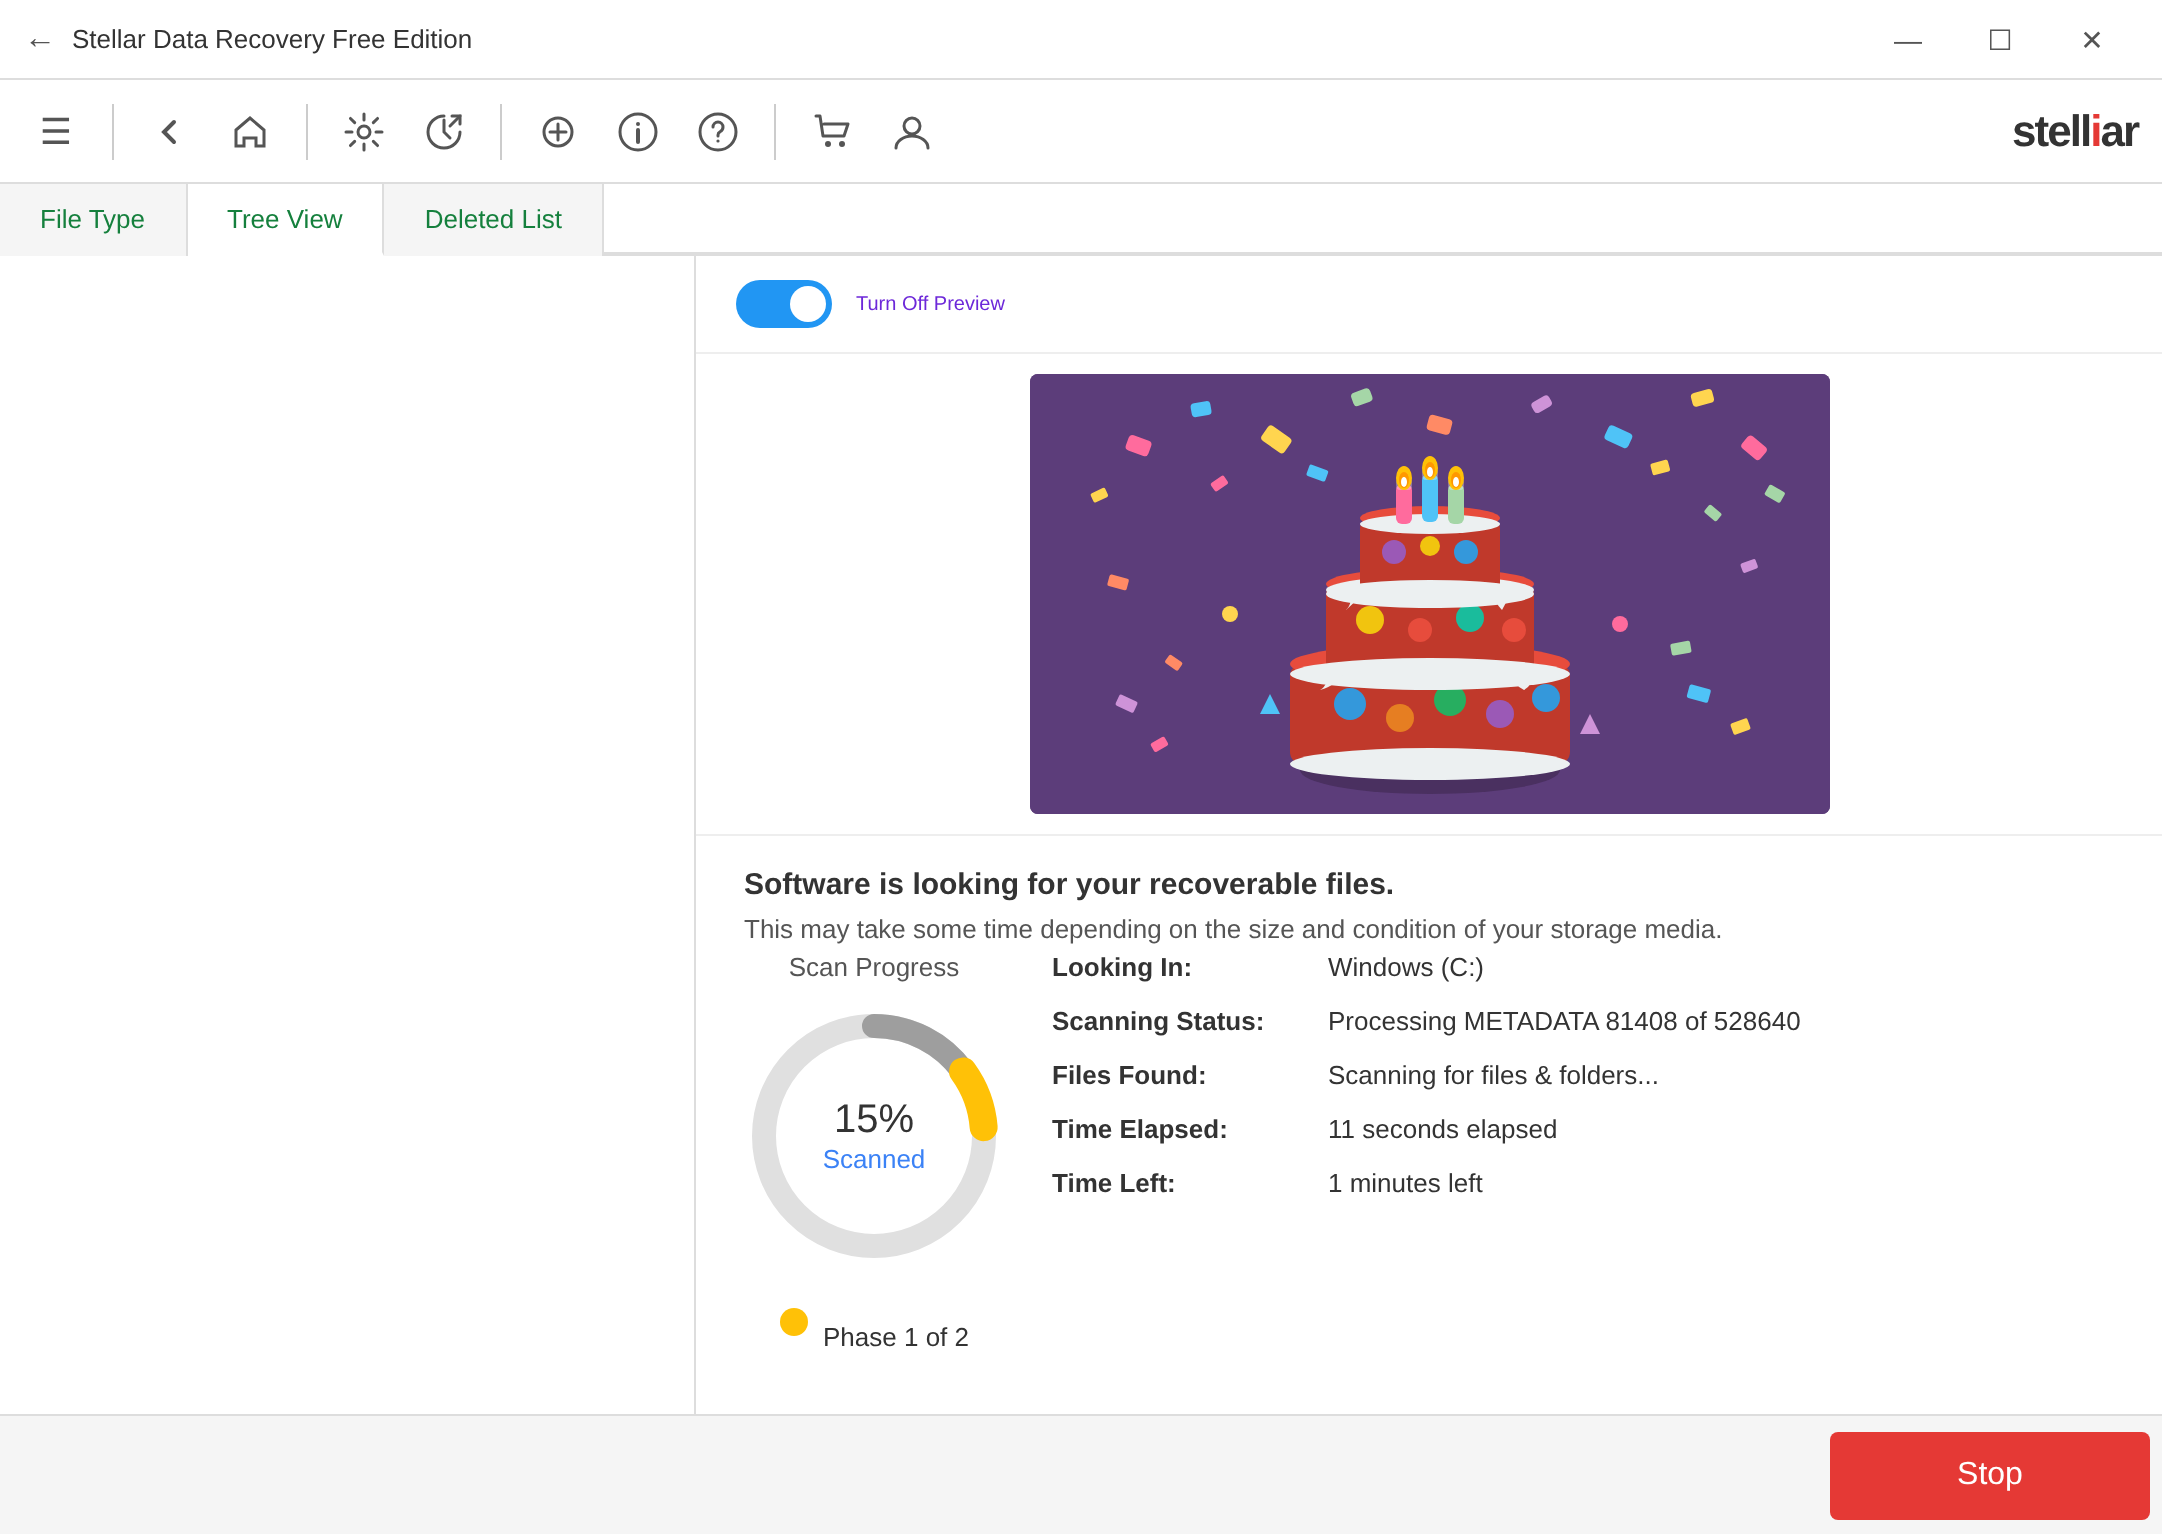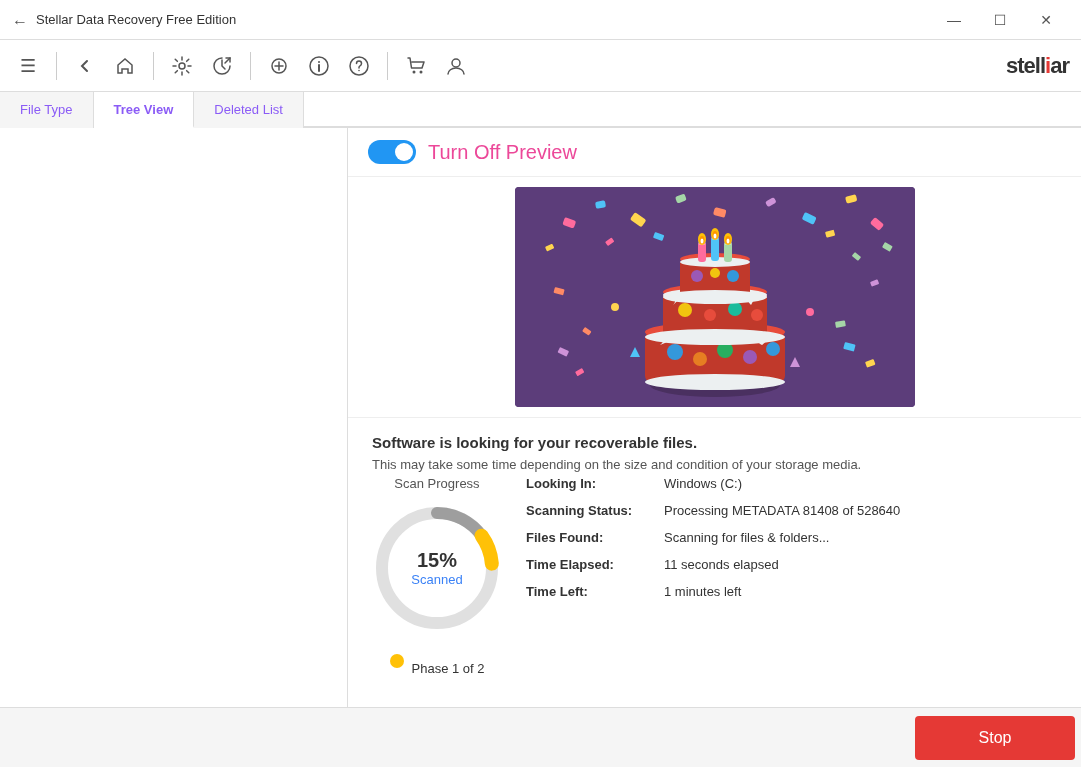--- a/index.html
+++ b/index.html
@@ -41,23 +41,23 @@
     .main-layout { display: flex; height: calc(767px - 40px - 52px - 36px); }
 
     
     .tabs-bar {
       display: flex; background: #fff; border-bottom: 2px solid #ddd;
       height: 36px;
     }
     .tab {
       padding: 0 20px; height: 36px; line-height: 36px; font-size: 13px;
       cursor: pointer; border-right: 1px solid #ddd; background: #f5f5f5;
-      color: #8b5cf6;
-    }
-    .tab.active { background: #fff; font-weight: 700; border-bottom: 2px solid #fff; text-align: center; }
+      color: #15803d;
+    }
+    .tab.active { background: #fff; font-weight: 400; border-bottom: 2px solid #fff; text-align: center; }
 
     
     .sidebar {
       width: 348px; background: #fff; border-right: 1px solid #ddd;
       flex-shrink: 0; position: relative; overflow: hidden;
     }
     .sidebar-scroll {
       position: absolute; bottom: 0; left: 0; right: 0; height: 16px;
       background: #f0f0f0; display: flex; align-items: center;
     }
@@ -85,21 +85,21 @@
       position: relative; width: 48px; height: 24px; display: inline-block; cursor: pointer;
     }
     .toggle-track {
       width: 48px; height: 24px; border-radius: 12px; background: #2196F3;
       position: relative;
     }
     .toggle-thumb {
       position: absolute; right: 3px; top: 3px; width: 18px; height: 18px;
       border-radius: 50%; background: #fff;
     }
-    .toggle-label { font-size: 20px; color: #ec4899; }
+    .toggle-label { font-size: 10px; color: #6d28d9; }
 
     
     .image-preview-area {
       display: flex; justify-content: center; align-items: center;
       padding: 10px 20px 10px; background: #fff;
     }
 
     
     .cake-illustration {
       width: 400px; height: 220px; border-radius: 4px; overflow: hidden;
@@ -123,21 +123,21 @@
     .progress-circle-container {
       position: relative; width: 130px; height: 130px;
     }
     .progress-circle-container svg {
       transform: rotate(-90deg);
     }
     .progress-center {
       position: absolute; top: 50%; left: 50%; transform: translate(-50%, -50%);
       text-align: center;
     }
-    .progress-pct { font-size: 20px; font-weight: bold; color: #333; }
+    .progress-pct { font-size: 20px; font-weight: normal; color: #333; }
     .progress-scanned { font-size: 13px; color: #3b82f6; }
 
     .phase-indicator { display: flex; align-items: center; gap: 8px; }
     .phase-dot { width: 14px; height: 14px; border-radius: 50%; background: #FFC107; flex-shrink: 0; }
     .phase-text { font-size: 13px; color: #333; margin-top: 16px; }
 
     
     .stats-table { flex: 1; }
     .stats-row { display: flex; gap: 8px; margin-bottom: 12px; align-items: baseline; }
     .stats-key { font-size: 13px; font-weight: bold; color: #333; width: 130px; flex-shrink: 0; }

